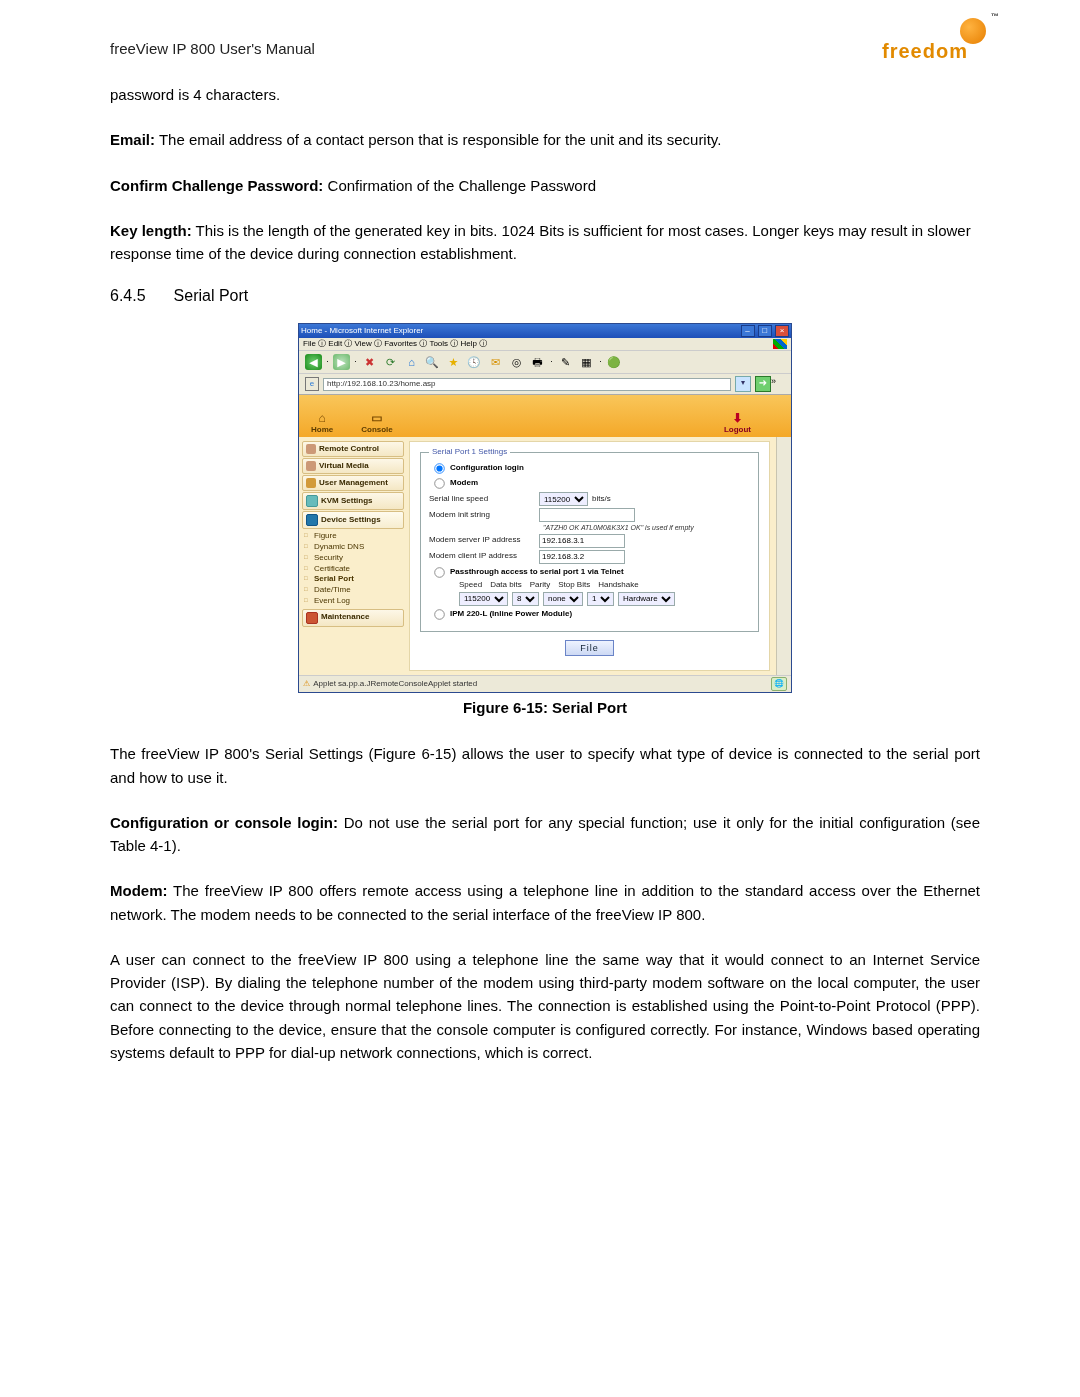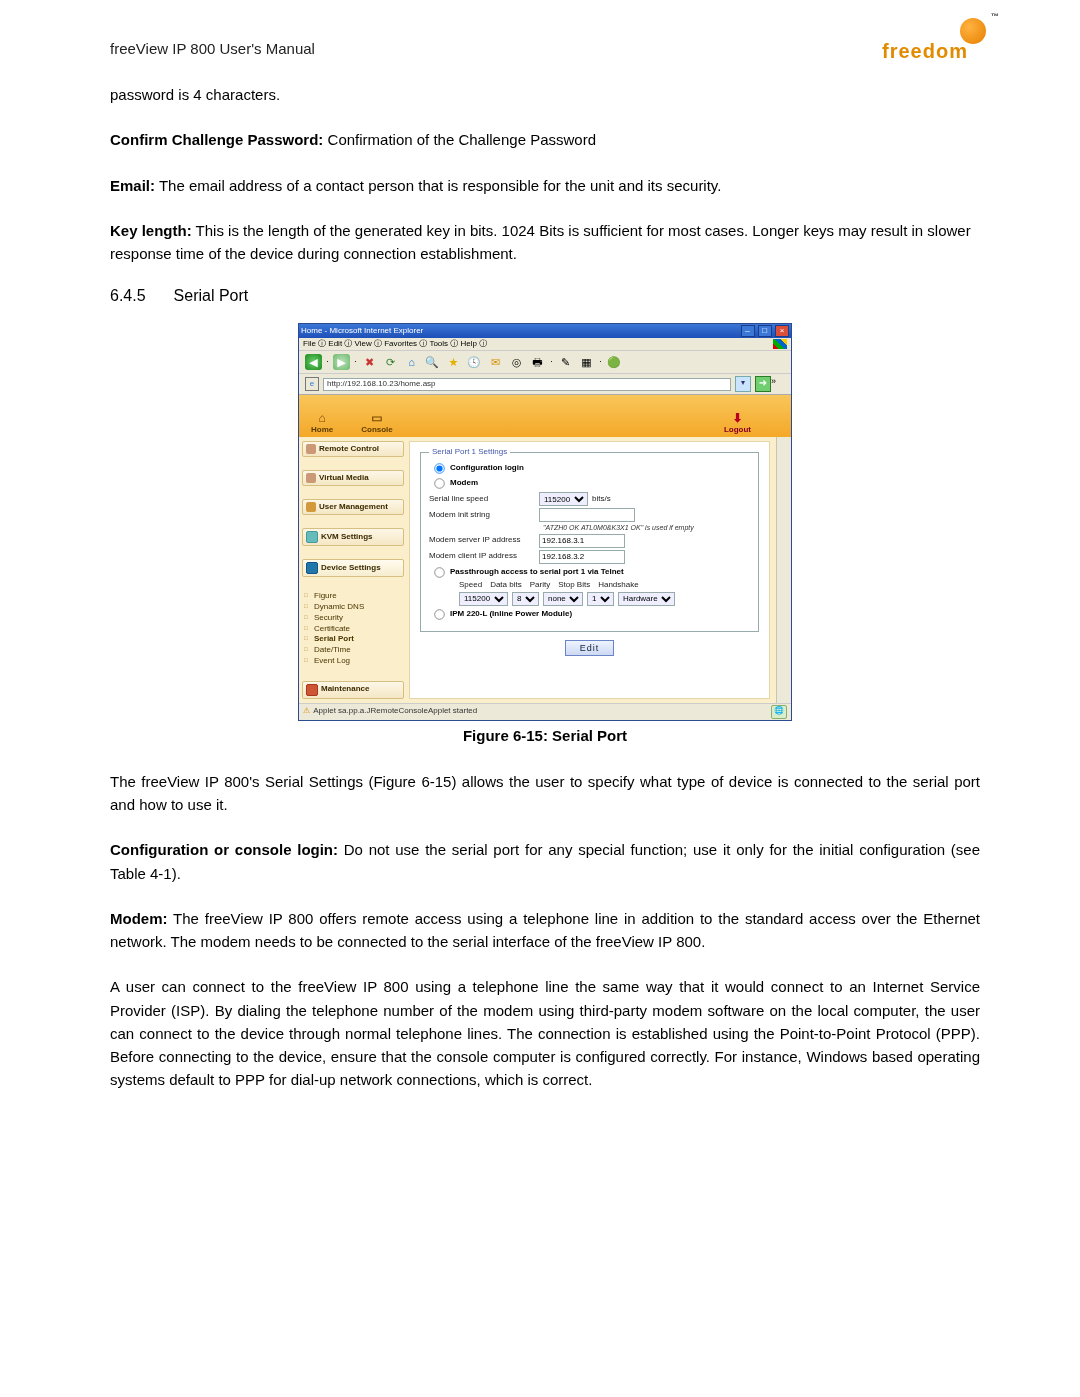--- a/index.html
+++ b/index.html
@@ -184,21 +184,21 @@
   .app-body {
     display: flex;
     background: #faeecb;
     min-height: 238px;
   }
   .sidebar {
     width: 102px;
     padding: 4px 3px;
     display: flex;
     flex-direction: column;
-    gap: 13px;
+    gap: 1px;
   }
   .side-btn {
     background: linear-gradient(#fdf7e7,#f4e7c4);
     border: 1px solid #d7be83;
     border-radius: 2px;
     padding: 2px 3px;
     font-size: 8px;
     font-weight: bold;
     color: #3a2a00;
     display:flex;
@@ -306,25 +306,25 @@
     <div class="doc-header">freeView IP 800 User's Manual</div>
     <div class="logo">
       <span class="orb"></span>
       <span>freedom</span>
     </div>
   </div>
 
   <p>password is 4 characters.</p>
 
   <p>
+    <b>Email:</b><span> The email address of a contact person that is responsible for the unit and its security.</span>
+  </p>
+
+  <p>
     <b>Confirm Challenge Password:</b><span> Confirmation of the Challenge Password</span>
-  </p>
-
-  <p>
-    <b>Email:</b><span> The email address of a contact person that is responsible for the unit and its security.</span>
   </p>
 
   <p>
     <b>Key length:</b><span> This is the length of the generated key in bits. 1024 Bits is sufficient for most cases. Longer keys may result in slower response time of the device during connection establishment.</span>
   </p>
 
   <div class="section-head">
     <span class="section-num">6.4.5</span><span>Serial Port</span>
   </div>
 
@@ -464,21 +464,21 @@
             <select><option>1</option></select>
             <select><option>Hardware</option></select>
           </div>
 
           <div class="radio-row">
             <input type="radio" style="">
             <b>IPM 220-L (Inline Power Module)</b>
           </div>
         </fieldset>
         <div class="apply-row">
-          <button class="apply-btn">Edit</button>
+          <button class="apply-btn">File</button>
         </div>
       </div>
       <div class="scrollgutter"></div>
     </div>
 
     <div class="ie-status">
       <span style="color:#d80;margin-right:3px;">⚠</span>
       <span>Applet sa.pp.a.JRemoteConsoleApplet started</span>
       <span class="sflex"></span>
       <span class="sec-ico">🌐</span>

